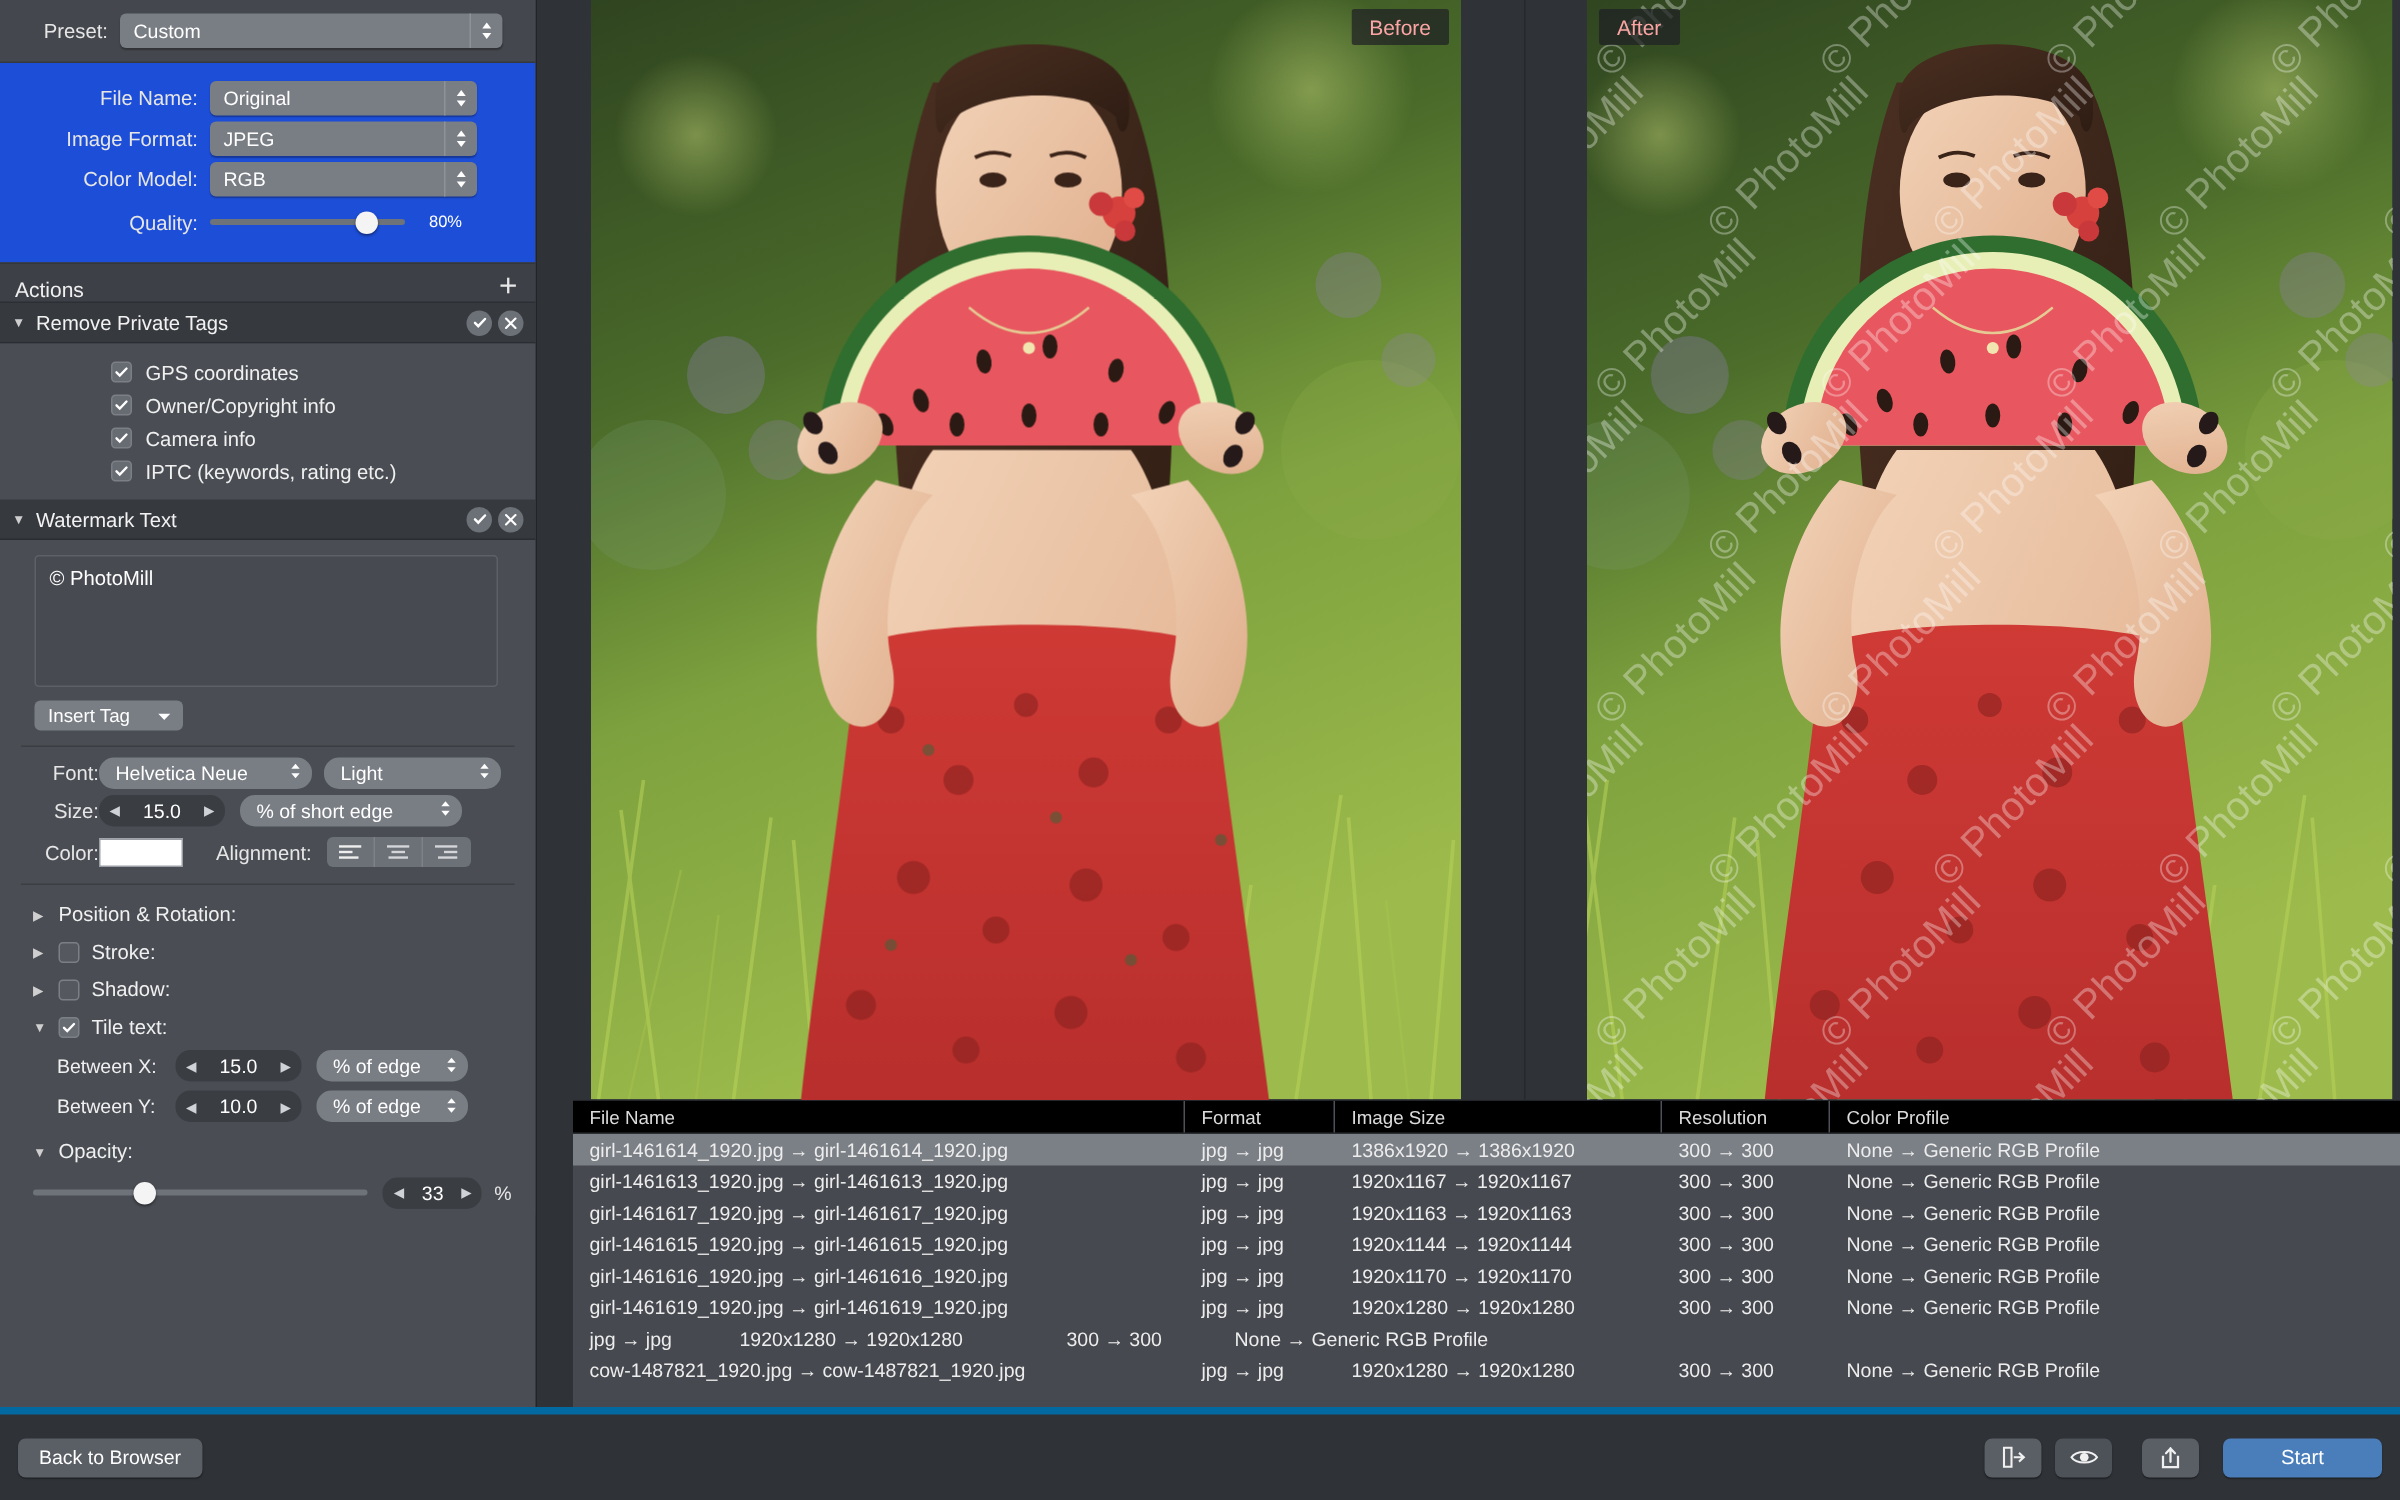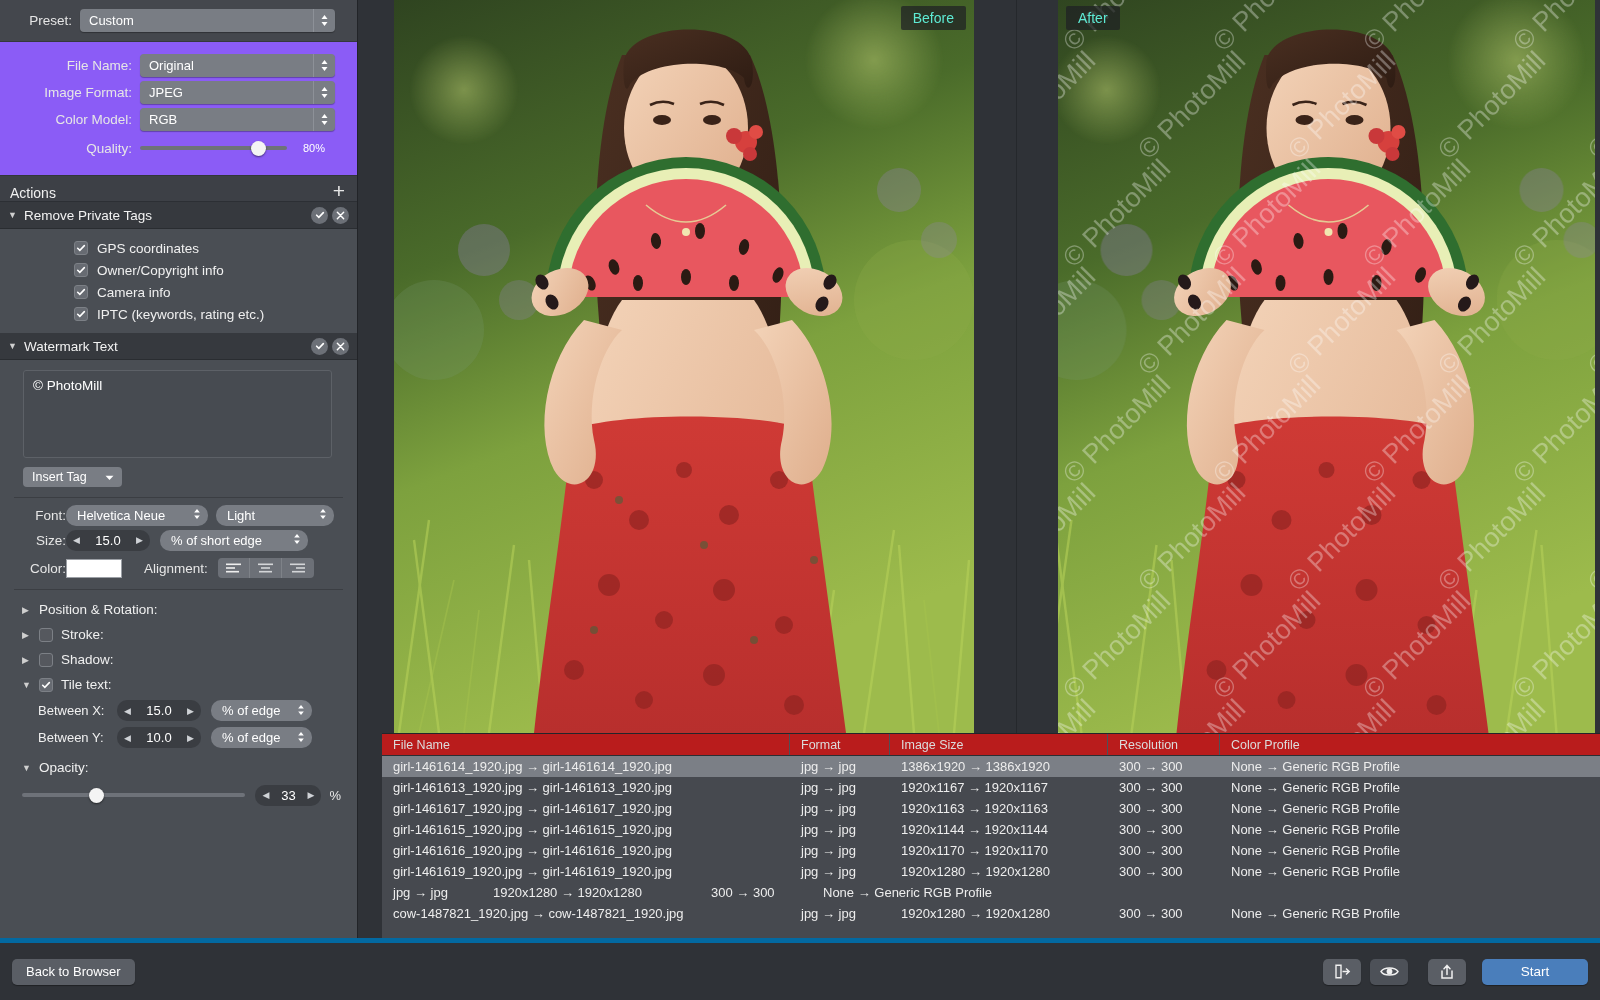--- a/index.html
+++ b/index.html
@@ -42,21 +42,21 @@
     padding-left:9px; color:#fff; font-size:13px;
     box-shadow: 0 1px 1px rgba(0,0,0,.30);
   }
   .popup .arrows {
     position:absolute; right:0; top:0; bottom:0; width:22px;
     display:flex; align-items:center; justify-content:center;
     border-left:1px solid #8d9198;
   }
   .popup .arrows svg { display:block; }
 
-  .settings { padding:10px 22px 12px 0; background:#8b5cf6; }
+  .settings { padding:10px 39px 12px 0; background:#1d4ed8; }
   .srow { display:flex; align-items:center; height:27px; }
   .srow .lbl { width:132px; margin-right:8px; }
   .srow .popup { flex:1; }
 
   .qrow { display:flex; align-items:center; height:30px; }
   .qrow .lbl { width:132px; margin-right:8px; }
   .slider-wrap { flex:1; display:flex; align-items:center; position:relative; height:20px; }
   .track { position:absolute; left:0; right:0; height:4px; background:#6e7279; border-radius:2px; }
   .knob { position:absolute; width:15px; height:15px; border-radius:50%;
           background:#f4f4f4; box-shadow:0 1px 2px rgba(0,0,0,.5); }
@@ -151,39 +151,39 @@
   #images { height:733px; flex:none; display:flex; align-items:stretch; }
   .imgpane { position:relative; overflow:hidden; background:#2f3237; }
   .imgpane.left  { width:580px; margin-left:36px; }
   .gap { width:84px; position:relative; }
   .gap .vline { position:absolute; left:42px; top:0; bottom:0; width:1px; background:#25282c; }
   .imgpane.right { width:537px; }
 
   .photo { position:absolute; inset:0; overflow:hidden; }
   .badge {
     position:absolute; top:6px; height:24px; padding:0 12px;
-    background:rgba(30,32,36,.72); color:#5eead4; font-size:14px;
+    background:rgba(30,32,36,.72); color:#fca5a5; font-size:14px;
     display:flex; align-items:center; border-radius:2px; z-index:5;
   }
   .badge.before { right:8px; }
   .badge.after  { left:8px; }
 
   .wm-layer { position:absolute; inset:-40%; z-index:4; pointer-events:none; }
   .wm-layer .wmt {
     position:absolute; white-space:nowrap;
     font-size:27px; color:rgba(255,255,255,.33);
     font-family:"Liberation Sans", sans-serif; font-weight:300;
     transform:rotate(-45deg); transform-origin:left center;
   }
 
   
   #table-wrap { flex:1; min-height:0; background:#46494f;
                 border-top:1px solid #22252a; display:flex; flex-direction:column;
                 margin-left:24px; }
-  .thead { height:22px; background:#b91c1c; display:flex; align-items:flex-end;
+  .thead { height:22px; background:#000000; display:flex; align-items:flex-end;
            border-bottom:1px solid #2b2e33; color:#dcdcdc; font-size:12.5px; }
   .th { padding-left:11px; border-right:1px solid #4e5158; height:100%;
         display:flex; align-items:center; }
   .c1 { width:408px; } .c2 { width:100px; } .c3 { width:218px; }
   .c4 { width:112px; } .c5 { flex:1; border-right:none; }
 
   .tbody { flex:1; overflow:hidden; }
   .trw { height:21px; display:flex; align-items:center; font-size:13px; color:#ededed; }
   .trw.sel { background:#7b7f86; }
   .td { padding-left:11px; height:100%; display:flex; align-items:center; white-space:nowrap; }

